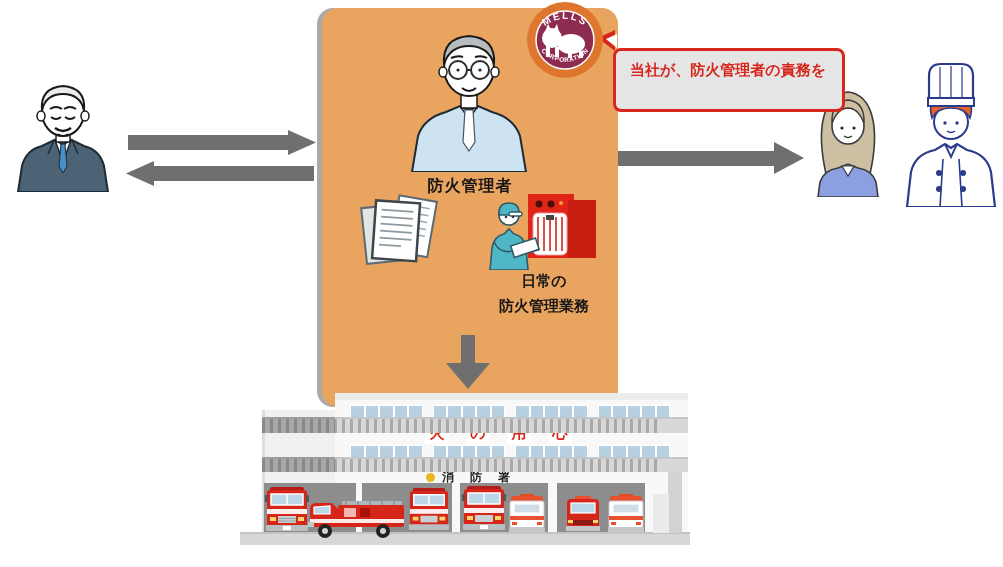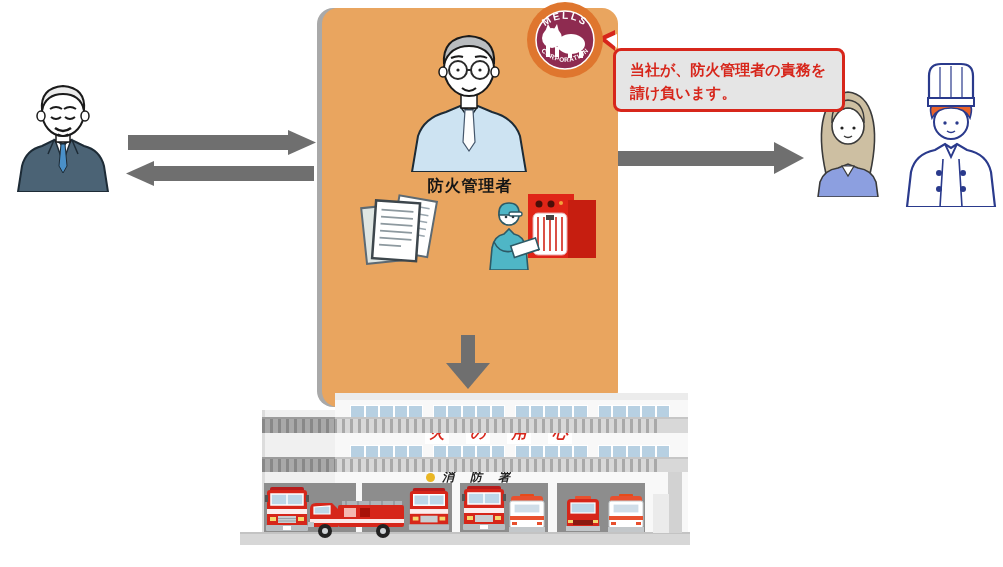--- a/index.html
+++ b/index.html
@@ -32,21 +32,21 @@
     border-right:11px solid #fff;}
 
   
   .arrow-svg{overflow:visible;}
   .arrow-fill{fill:var(--arrow);}
 
   
   .woman-card{left:806px;top:78px;width:84px;height:119px;background:#fff;}
 
   
-  .station{left:240px;top:390px;width:450px;height:160px;font-style:italic;}
+  .station{left:240px;top:390px;width:450px;height:160px;}
   .main-building{left:95px;top:3px;width:353px;height:140px;background:#f8f8f8;z-index:1;}
   .parapet{left:95px;top:3px;width:353px;height:7px;background:#ececec;z-index:2;}
   .left-tower{left:22px;top:20px;width:73px;height:123px;background:#f0f0f0;
     border-left:3px solid #dcdcdc;z-index:1;}
   .right-col{left:428px;top:82px;width:14px;height:61px;background:#d2d2d2;z-index:2;}
   .station-door{left:413px;top:104px;width:16px;height:39px;background:#ebebeb;z-index:3;}
   .win-row{left:110px;width:320px;display:flex;gap:10px;z-index:2;}
   .win-row.r1{top:15px;height:21px;}
   .win-row.r2{top:55px;height:22px;}
   .win-group{flex:1;display:flex;gap:2px;background:#fff;padding:1px;border-bottom:2px solid #d7dde1;}
@@ -148,20 +148,24 @@
       <circle cx="28" cy="25" r="1.3" fill="#2d3a40"></circle>
         <circle cx="35" cy="25" r="1.3" fill="#2d3a40"></circle>
       <g transform="rotate(-18 46 56)">
         <rect x="34" y="50" width="26" height="12" fill="#fff" stroke="#2d5a66" stroke-width="1.6"></rect>
       </g>
       <path d="M16,50 Q22,62 34,59" stroke="#2d5a66" stroke-width="1.6" fill="none"></path>
     </svg>
 
     <div class="abs sub-label l1">
     </div>
+    <div class="abs sub-label l2">
+      <div>日常の</div>
+      <div>防火管理業務</div>
+    </div>
   </div>
 
   <svg class="abs" style="left:521px;top:0;z-index:12;" width="88" height="80" viewBox="0 0 88 80">
     <circle cx="44" cy="40" r="38" fill="#df762e"></circle>
     <circle cx="44" cy="40" r="29" fill="#8e2b50" stroke="#fff" stroke-width="1.5"></circle>
     <g>
       <ellipse cx="50" cy="44" rx="14" ry="10" fill="#fff"></ellipse>
       <circle cx="31" cy="38" r="10" fill="#fff"></circle>
       <polygon points="24,32 27,24 31,31" fill="#fff"></polygon>
       <polygon points="38,32 36,24 32,31" fill="#fff"></polygon>
@@ -175,21 +179,20 @@
       <textPath href="#arcTop" startOffset="50%" text-anchor="middle">MELLS</textPath>
     </text>
     <path id="arcBot" d="M 13 36 A 31.5 31.5 0 0 0 75 36" fill="none"></path>
     <text font-size="6.4" font-weight="bold" fill="#fff" letter-spacing="0.6">
       <textPath href="#arcBot" startOffset="50%" text-anchor="middle">CORPORATION</textPath>
     </text>
   </svg>
 
   <div class="abs bubble">
     <div class="line">当社が、防火管理者の責務を</div>
-    <div class="line">請け負います。</div>
   </div>
   <div class="abs bubble-tail"></div>
   <div class="abs bubble-tail-inner"></div>
 
   <svg class="abs arrow-svg" style="left:618px;top:142px;" width="186" height="32" viewBox="0 0 186 32">
     <rect class="arrow-fill" x="0" y="9" width="157" height="15"></rect>
     <polygon class="arrow-fill" points="156,0 186,16 156,32"></polygon>
   </svg>
 
   <div class="abs woman-card">

